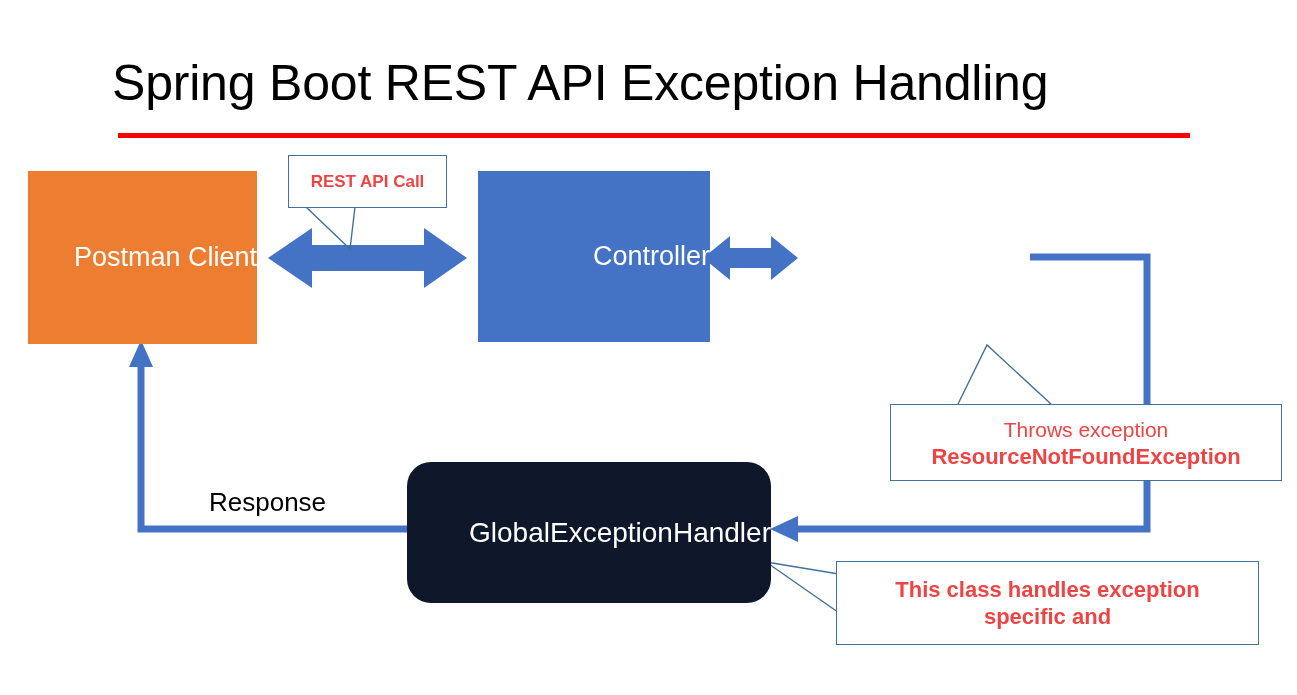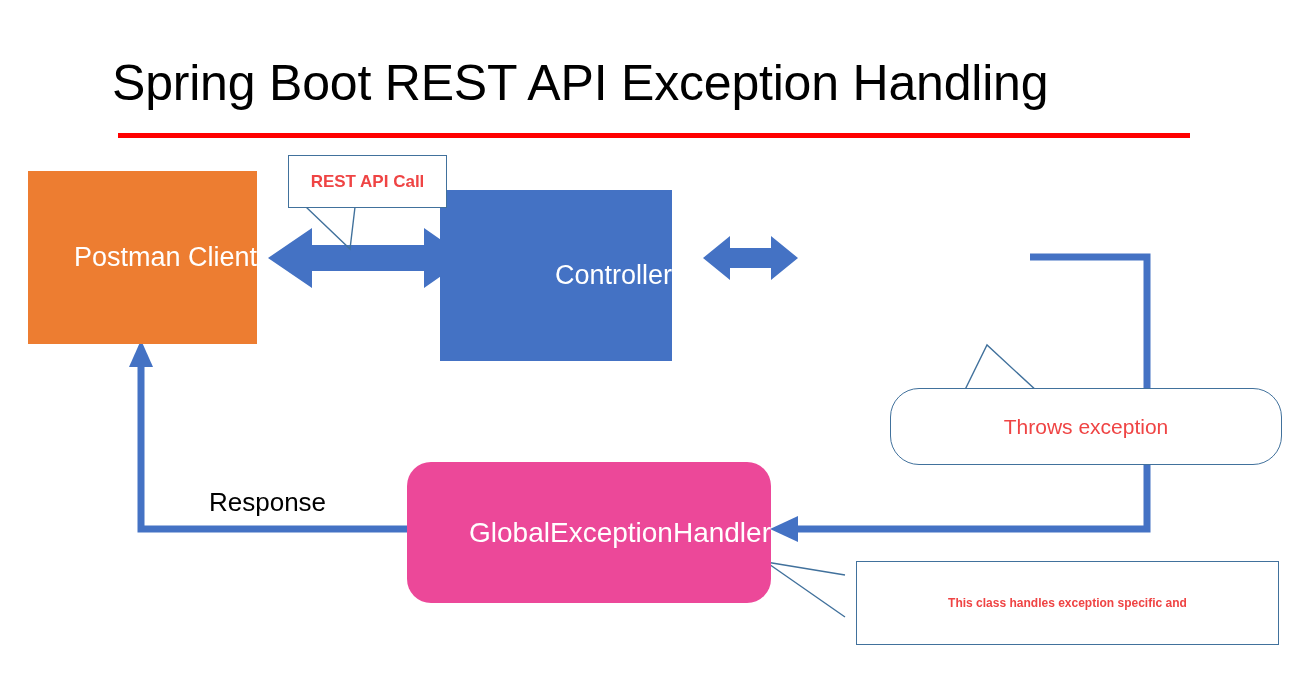--- a/index.html
+++ b/index.html
@@ -50,40 +50,39 @@
     box-sizing: border-box;
   }
   #node-postman {
     left: 28px;
     top: 171px;
     width: 229px;
     height: 173px;
     background: #ED7D31;
   }
   #node-controller {
-    left: 440px;
+    left: 478px;
     top: 171px;
     width: 232px;
     height: 171px;
     background: #4472C4;
-    margin-top: 19px;
   }
   #node-service {
     left: 800px;
     top: 171px;
     width: 230px;
     height: 171px;
     background: #4472C4;
   }
   #node-geh {
     left: 407px;
     top: 462px;
     width: 364px;
     height: 141px;
-    background: #ec4899;
+    background: #0f172a;
     border-radius: 24px;
     font-size: 28px;
   }
   
   .callout {
     position: absolute;
     background: #ffffff;
     border: 1.2px solid #41719C;
     box-sizing: border-box;
     display: flex;
@@ -95,35 +94,34 @@
   #callout-rest {
     left: 288px;
     top: 155px;
     width: 159px;
     height: 53px;
     font-size: 17px;
     font-weight: bold;
   }
   #callout-throws {
     left: 890px;
-    top: 388px;
+    top: 404px;
     width: 392px;
     height: 77px;
     font-size: 21px;
     line-height: 27px;
     flex-direction: column;
-    border-radius: 29px;
   }
   #callout-throws .bold-line { font-weight: bold; font-size: 22px; }
   #callout-class {
-    left: 856px;
+    left: 836px;
     top: 561px;
     width: 423px;
     height: 84px;
-    font-size: 12px;
+    font-size: 22px;
     line-height: 27px;
     font-weight: bold;
     padding: 0 18px;
   }
   
   #label-response {
     position: absolute;
     left: 209px;
     top: 487px;
     font-size: 26px;
@@ -193,20 +191,21 @@
   <div class="node" id="node-geh">
     <span>GlobalExceptionHandler</span>
   </div>
 
   <div class="callout" id="callout-rest">
     <span>REST API Call</span>
   </div>
 
   <div class="callout" id="callout-throws">
     <span>Throws exception</span>
+    <span class="bold-line">ResourceNotFoundException</span>
   </div>
 
   <div class="callout" id="callout-class">
     <div>
       <div>This class handles exception specific and</div>
     </div>
   </div>
 
   <div id="label-response">Response</div>
 

